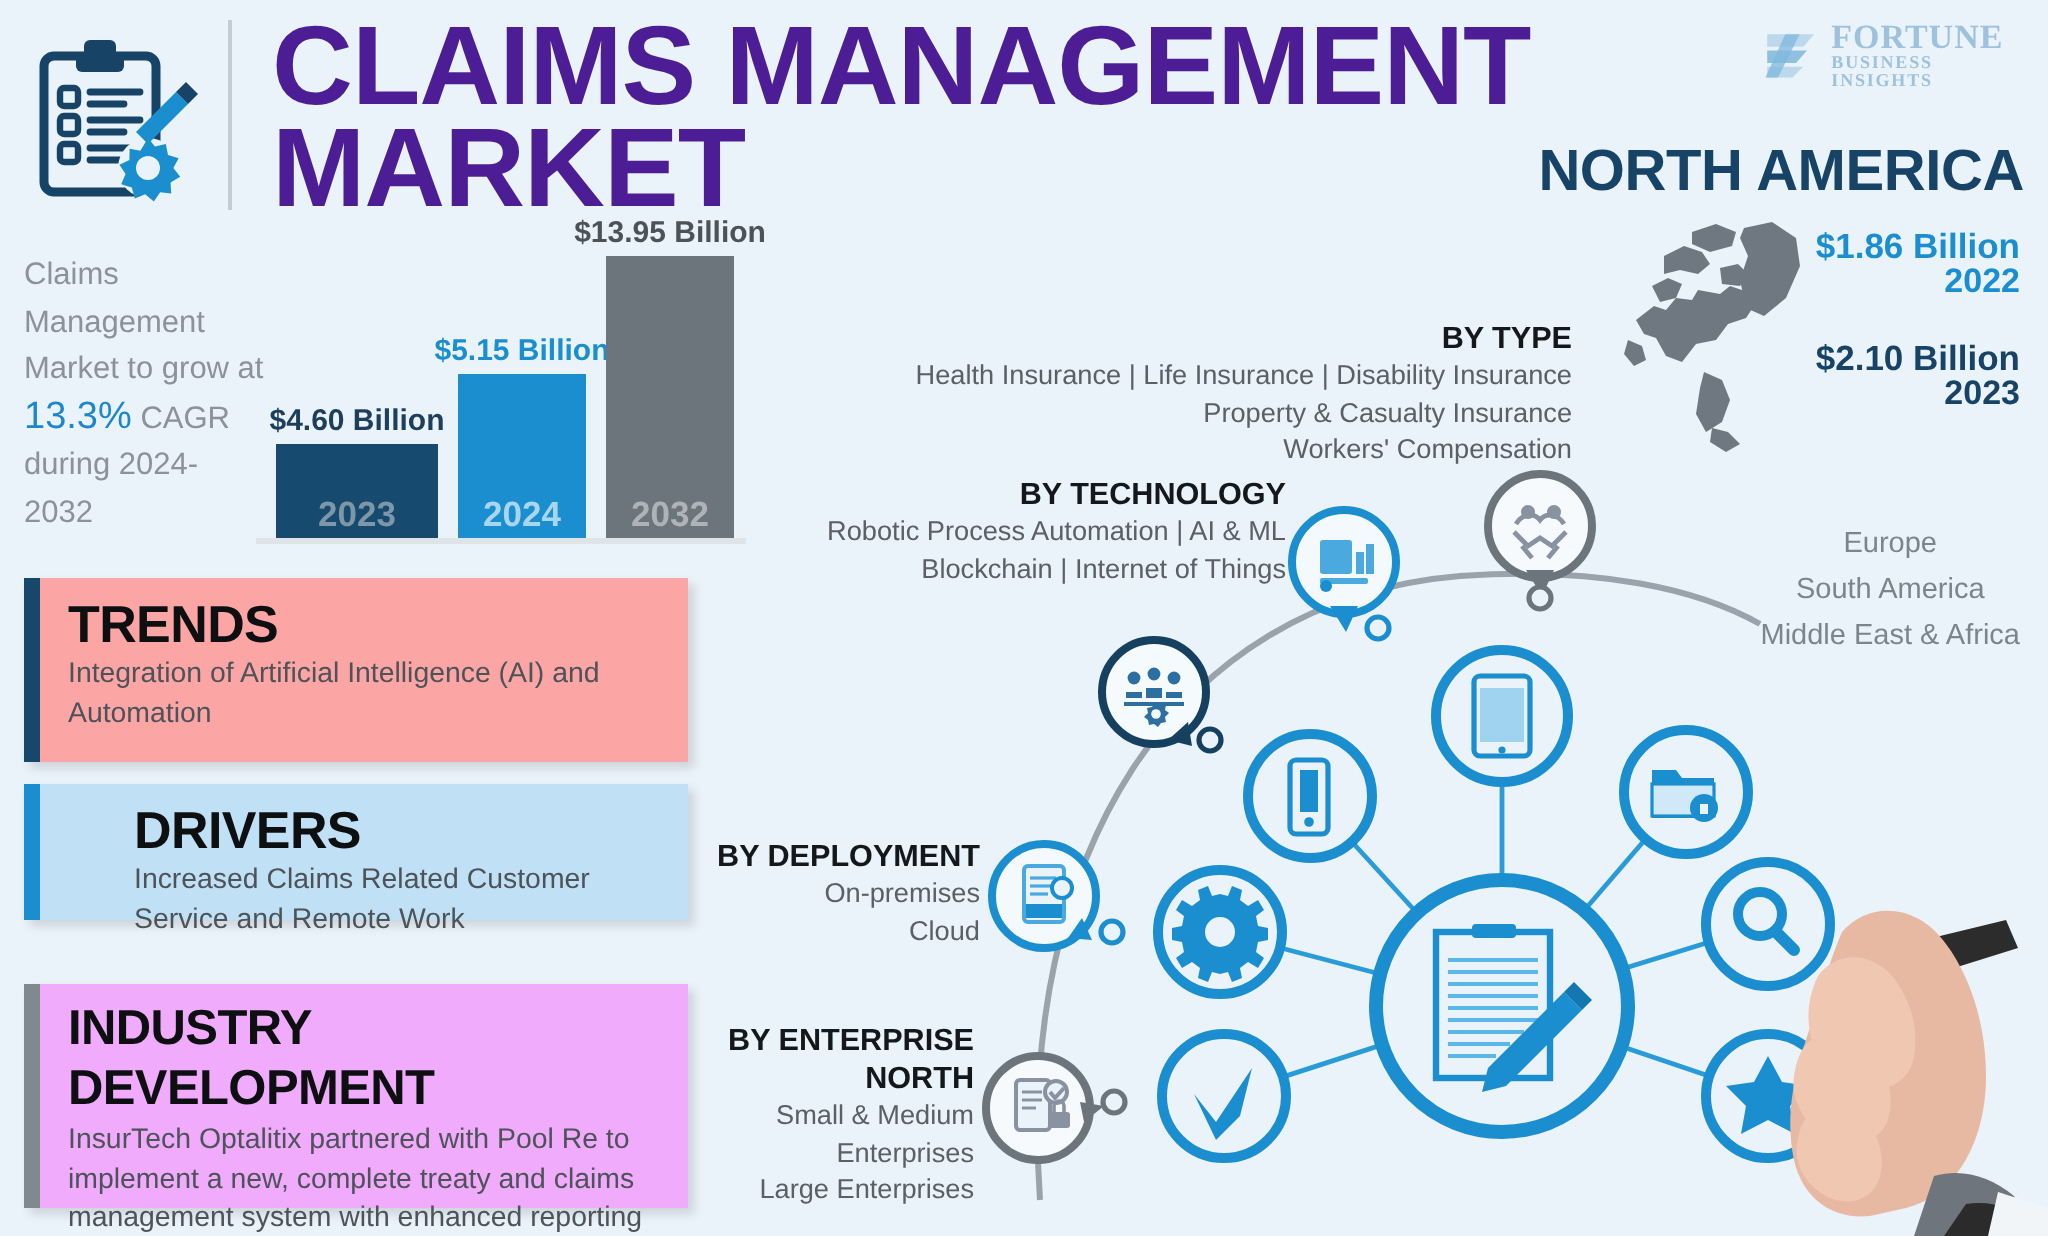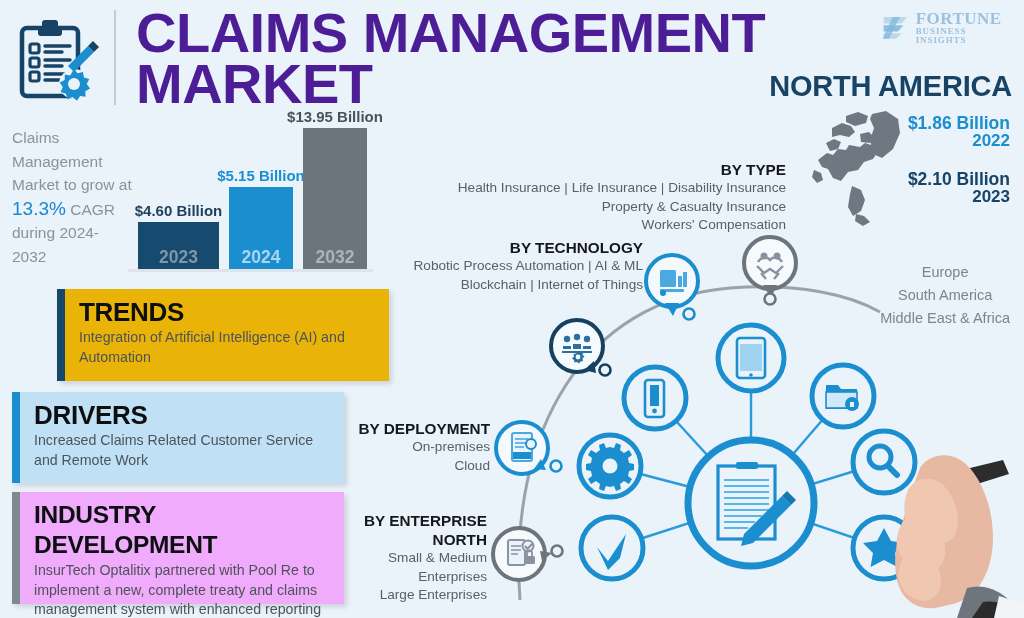--- a/index.html
+++ b/index.html
@@ -52,23 +52,23 @@
   #bar2 { left: 175px; width: 64px; height: 141px; background: #6d757c; }
   #bar2 .lbl { color: #4c5358; }
   #bar2 .yr { color: #adb3b8; }
 
   
   .panel { position: absolute; left: 12px; width: 332px; box-shadow: 3px 3px 5px rgba(0,0,0,0.13); }
   .panel .accent { position: absolute; left: 0; top: 0; bottom: 0; width: 8px; }
   .panel .pbody { padding: 8px 12px 10px 22px; }
   .panel h2 { font-size: 26px; font-weight: 700; color: #0d0f11; line-height: 30px; letter-spacing: -0.3px; }
   .panel p { font-size: 14.2px; line-height: 19.5px; color: #4d5359; margin-top: 1px; }
-  #panel-trends { top: 289px; height: 92px; background: #eab308; margin-left: 45px; }
+  #panel-trends { top: 289px; height: 92px; background: #fca5a5; }
   #panel-trends .accent { background: #16486c; }
-  #panel-drivers { top: 392px; height: 91px; background: #c0e1f5; }
+  #panel-drivers { top: 392px; height: 68px; background: #c0e1f5; padding-left: 33px; }
   #panel-drivers .accent { background: #1b8ed0; }
   #panel-industry { top: 492px; height: 112px; background: #f0abfc; }
   #panel-industry .accent { background: #808890; }
   #panel-industry h2 { font-size: 24.5px; }
 
   
   .na-title {
     position: absolute; right: 12px; top: 70px; width: 300px; text-align: right;
     font-size: 29px; font-weight: 700; color: #174466; letter-spacing: -0.2px;
   }

